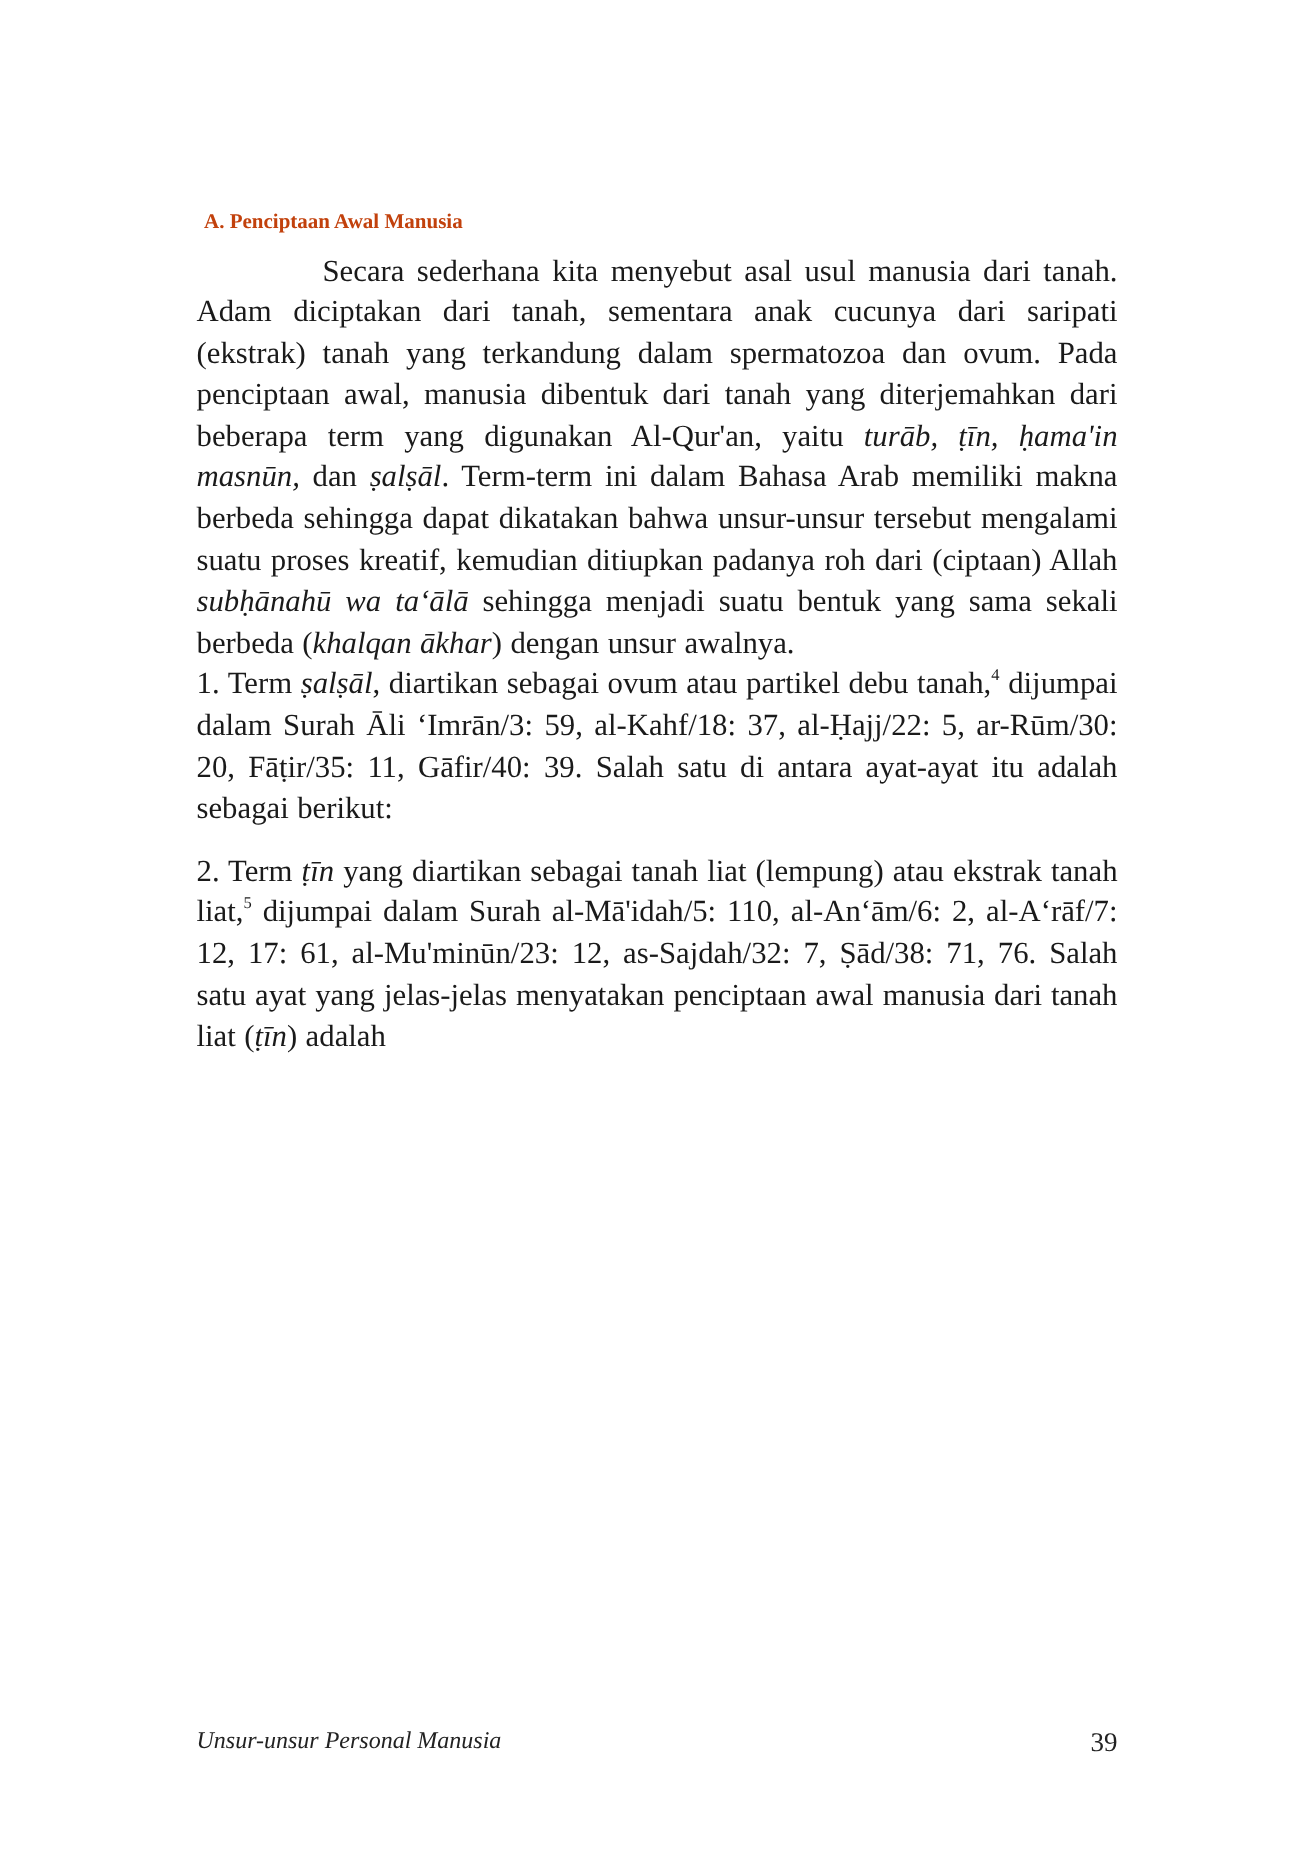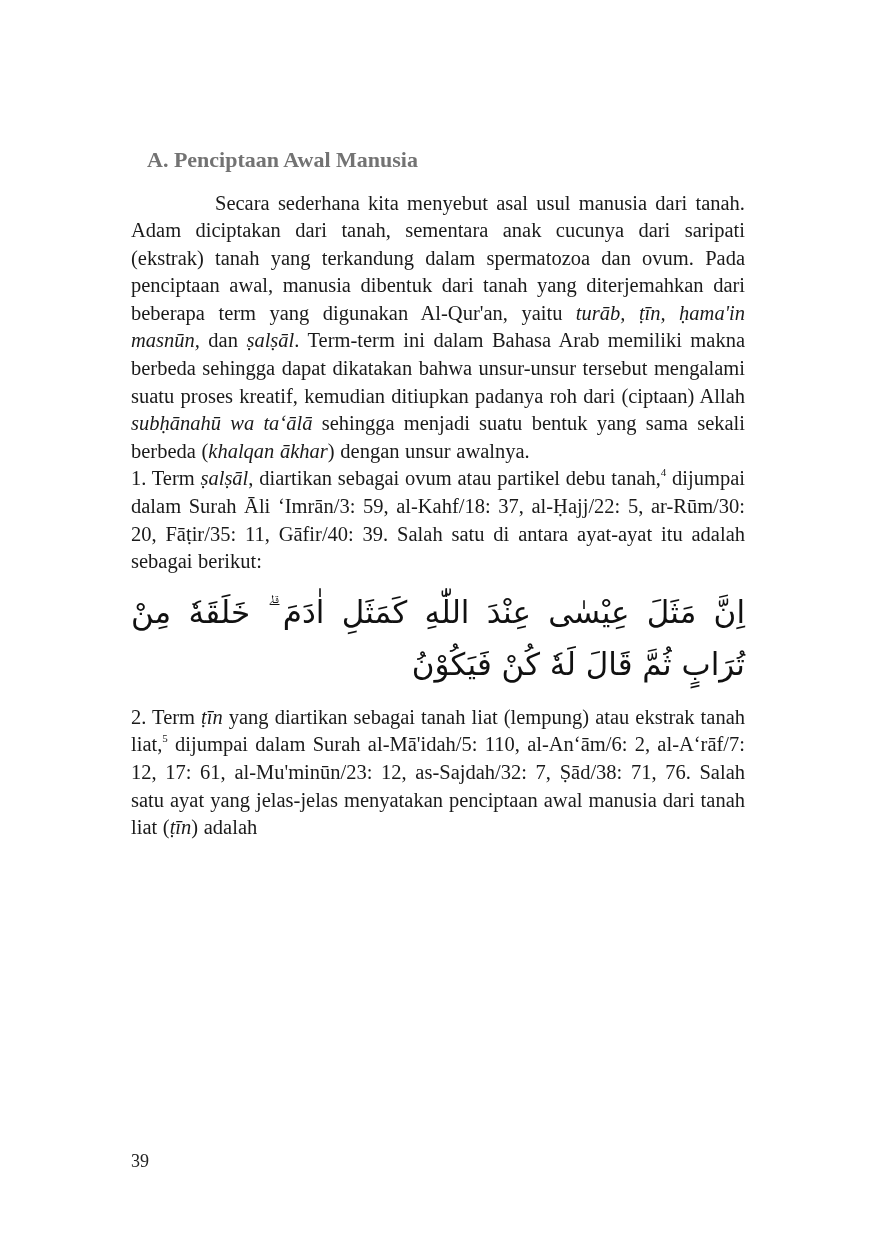--- a/index.html
+++ b/index.html
@@ -16,24 +16,24 @@
       color: #1a1a1a;
     }
     .page {
       position: absolute;
       left: 131px;
       top: 130px;
       width: 614px;
     }
     .heading {
       font-weight: bold;
-      font-size: 22px;
+      font-size: 14px;
       line-height: 27.5px;
-      margin: 16px;
-      color: #737373;
+      margin: 5px;
+      color: #c2410c;
     }
     .para {
       font-size: 20.5px;
       line-height: 27.6px;
       text-align: justify;
       margin: 0;
       word-spacing: 0.5px;
     }
     .indent { text-indent: 84px; }
     .para i, .trans i { font-style: italic; }
@@ -80,22 +80,22 @@
 
 <div class="page">
 
   <h2 class="heading">A. Penciptaan Awal Manusia</h2>
 
   <p class="para indent"><span>Secara sederhana kita menyebut asal usul manusia dari tanah. Adam diciptakan dari tanah, sementara anak cucunya dari saripati (ekstrak) tanah yang terkandung dalam spermatozoa dan ovum. Pada penciptaan awal, manusia dibentuk dari tanah yang diterjemahkan dari beberapa term yang digunakan Al-Qur'an, yaitu </span><i>turāb, ṭīn, ḥama'in masnūn,</i><span> dan </span><i>ṣalṣāl</i><span>. Term-term ini dalam Bahasa Arab memiliki makna berbeda sehingga dapat dikatakan bahwa unsur-unsur tersebut mengalami suatu proses kreatif, kemudian ditiupkan padanya roh dari (ciptaan) Allah </span><i>subḥānahū wa ta‘ālā</i><span> sehingga menjadi suatu bentuk yang sama sekali berbeda (</span><i>khalqan ākhar</i><span>) dengan unsur awalnya.</span></p>
 
 
   <p class="para"><span>1. Term </span><i>ṣalṣāl</i><span>, diartikan sebagai ovum atau partikel debu tanah,</span><sup>4</sup><span> dijumpai dalam Surah Āli ‘Imrān/3: 59, al-Kahf/18: 37, al-Ḥajj/22: 5, ar-Rūm/30: 20, Fāṭir/35: 11, Gāfir/40: 39. Salah satu di antara ayat-ayat itu adalah sebagai berikut:</span></p>
 
-  <p class="arabic" lang="ar">اِنَّ مَثَلَ عِيْسٰى عِنْدَ اللّٰهِ كَمَثَلِ اٰدَمَ ۗ خَلَقَهٗ مِنْ تُرَابٍ ثُمَّ قَالَ لَهٗ كُنْ فَيَكُوْنُ</p>
 
 
   <p class="para item2"><span>2. Term </span><i>ṭīn</i><span> yang diartikan sebagai tanah liat (lempung) atau ekstrak tanah liat,</span><sup>5</sup><span> dijumpai dalam Surah al-Mā'idah/5: 110, al-An‘ām/6: 2, al-A‘rāf/7: 12, 17: 61, al-Mu'minūn/23: 12, as-Sajdah/32: 7, Ṣād/38: 71, 76. Salah satu ayat yang jelas-jelas menyatakan penciptaan awal manusia dari tanah liat (</span><i>ṭīn</i><span>) adalah</span></p>
 
 </div>
 
 <div class="footer">
+  <span class="runner">Unsur-unsur Personal Manusia</span>
   <span class="pageno">39</span>
 </div>
 
 </body></html>

